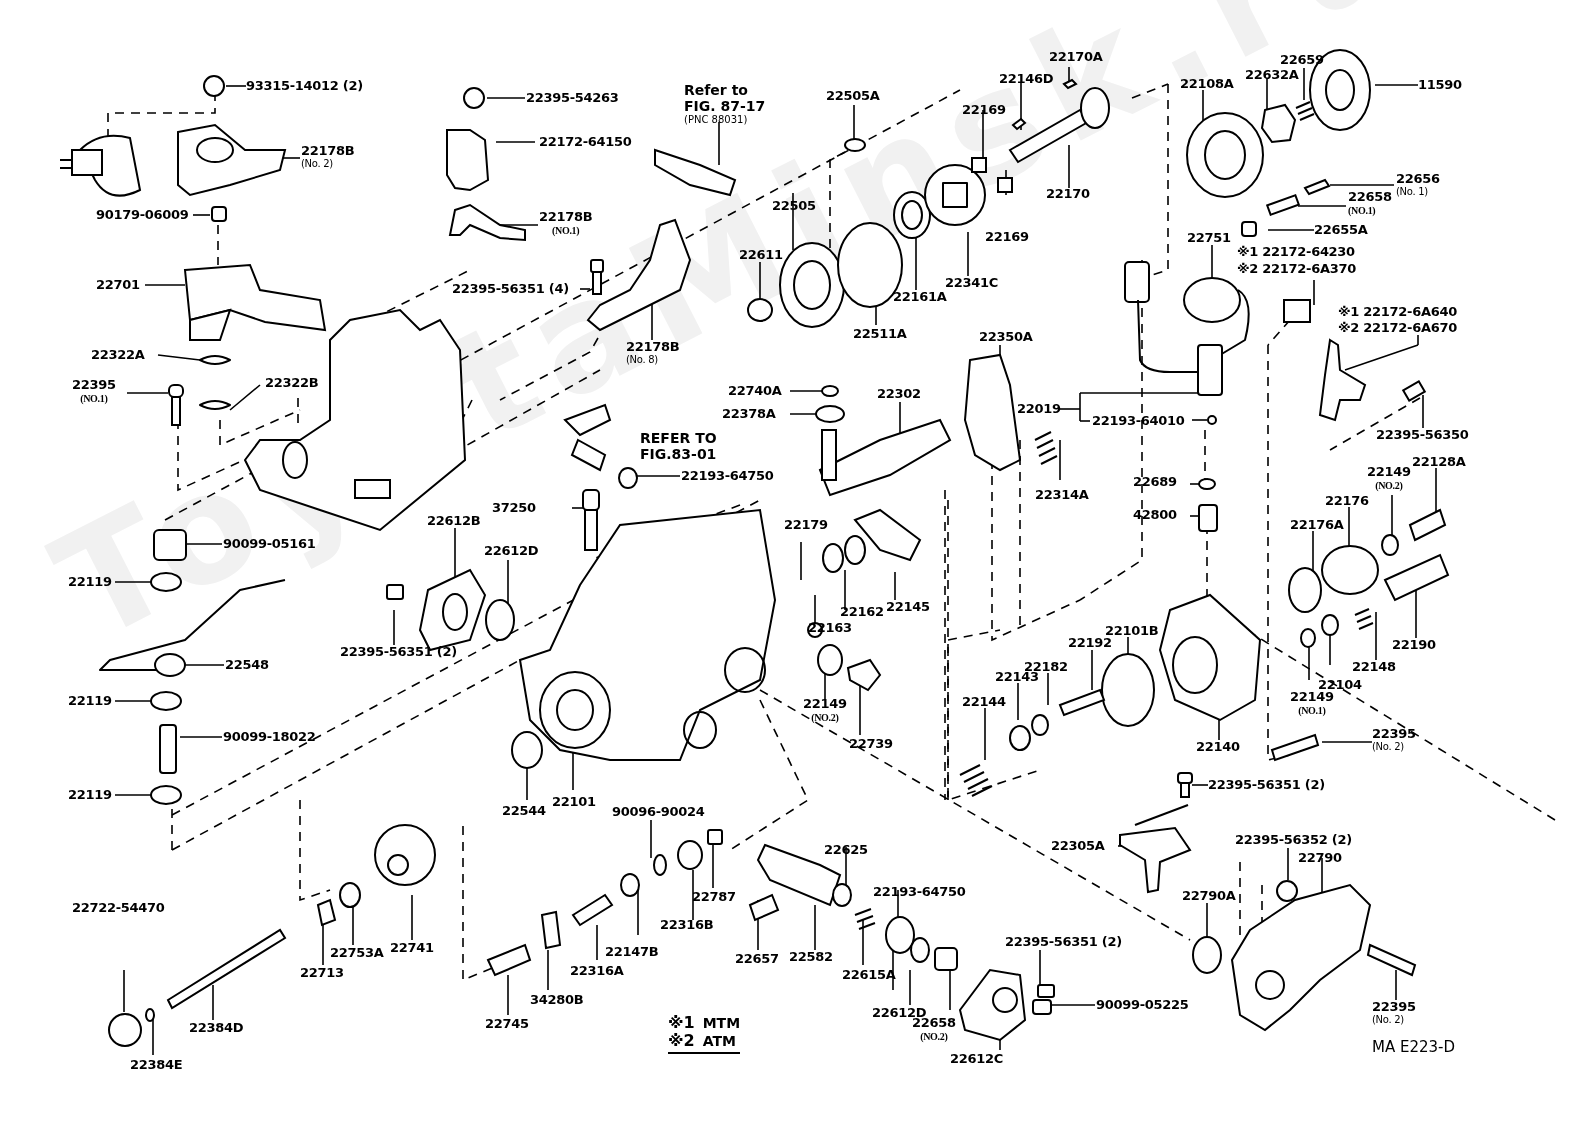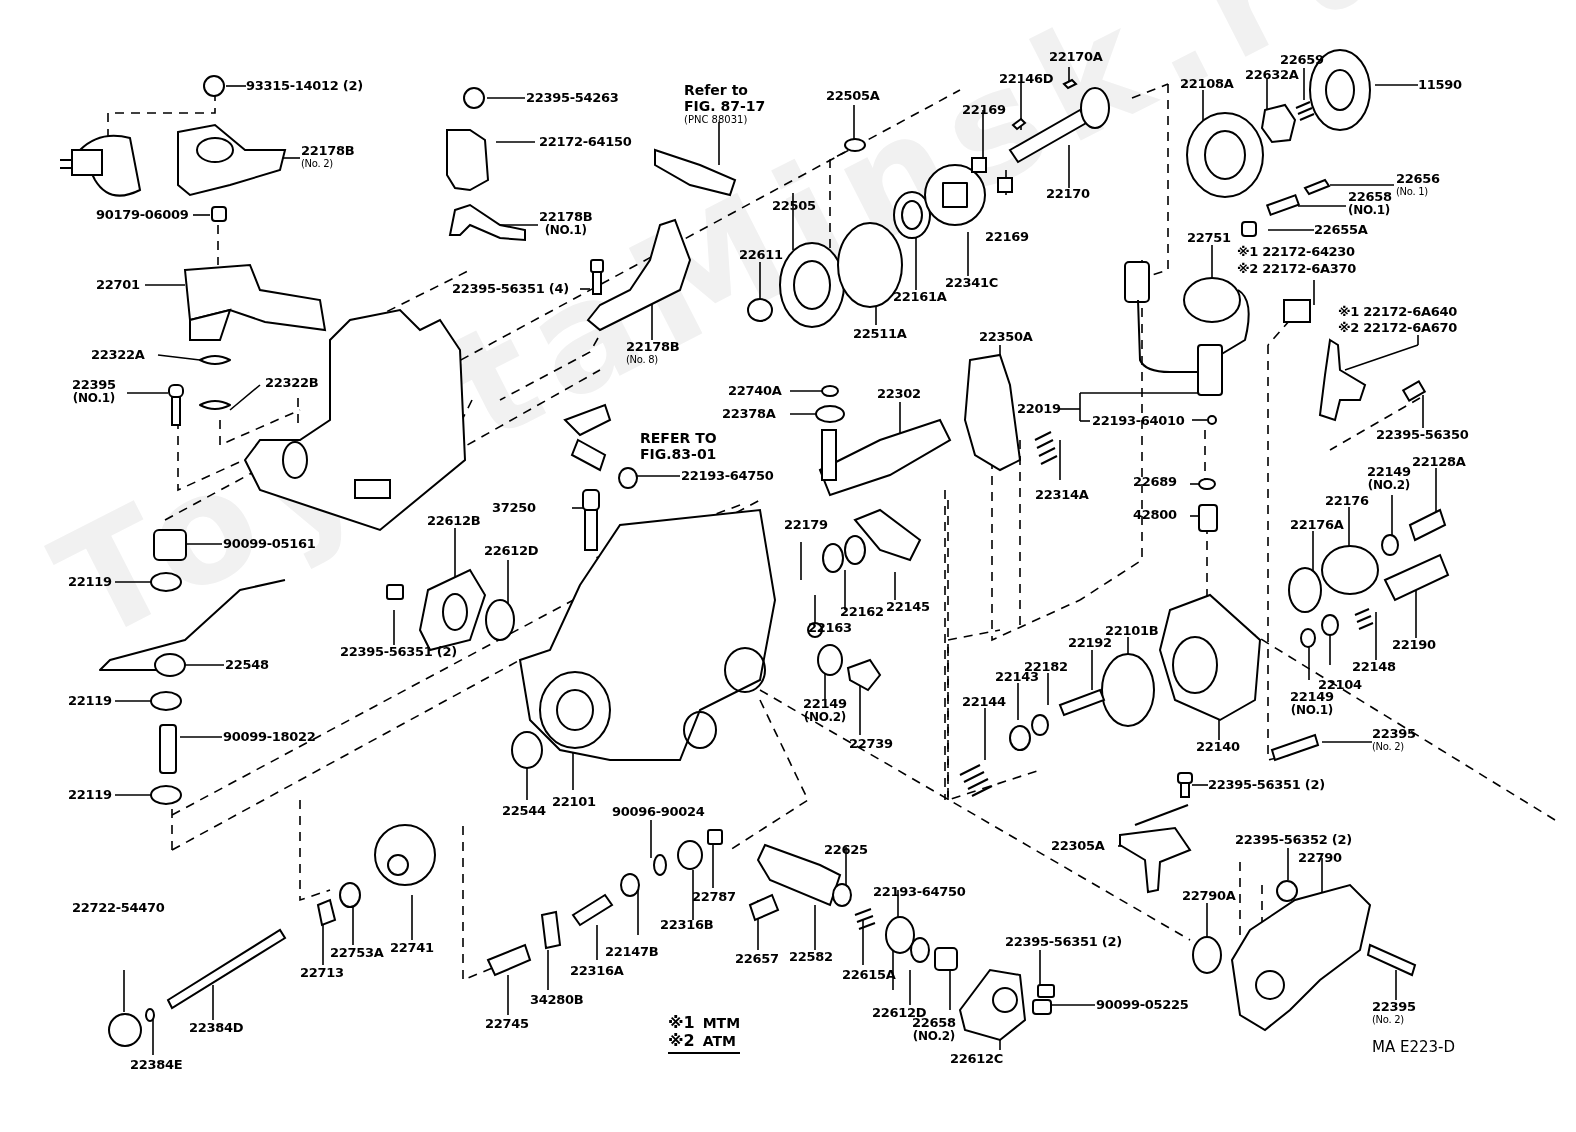--- a/index.html
+++ b/index.html
@@ -6,21 +6,21 @@
   body { width: 1576px; height: 1132px; position: relative; overflow: hidden;
          font-family: "DejaVu Sans", sans-serif; color: #000; }
   #stage { position: absolute; left: 0; top: 0; width: 1576px; height: 1132px; }
   .wm { position: absolute; left: 30px; top: 520px; width: 1700px;
         font: bold 150px "DejaVu Sans", sans-serif; color: #f1f1f1;
         transform: rotate(-27deg); transform-origin: 0 0; letter-spacing: 14px;
         white-space: nowrap; pointer-events: none; }
   .lbl { position: absolute; font: bold 13px "DejaVu Sans", sans-serif;
          white-space: nowrap; line-height: 14px; letter-spacing: -0.3px; }
   .lbl .sub { display: block; font-weight: normal; font-size: 10px; line-height: 11px; }
-  .lbl .sub.big { font-weight: bold; font-size: 12px; line-height: 13px; }
+  .lbl .sub.big { font-weight: bold; font-size: 10px; line-height: 13px; font-family: Liberation Serif, serif; }
   .refer { position: absolute; font: bold 14px "DejaVu Sans", sans-serif; line-height: 16px; }
   .refer .sm { font-size: 10px; font-weight: normal; display: block; line-height: 11px; }
   .legend { position: absolute; left: 668px; top: 1014px; font: bold 14px "DejaVu Sans", sans-serif;
             line-height: 18px; border-bottom: 2px solid #000; padding-bottom: 2px; }
   .legend span.mk { font-size: 16px; margin-right: 8px; }
   .code { position: absolute; left: 1372px; top: 1038px; font: 15px "DejaVu Sans", sans-serif; }
   svg .p { fill: none; stroke: #000; stroke-width: 2; stroke-linejoin: round; }
   svg .w { fill: #fff; stroke: #000; stroke-width: 2; }
   svg .d { fill: none; stroke: #000; stroke-width: 1.6; stroke-dasharray: 9 7; }
   svg .l { fill: none; stroke: #000; stroke-width: 1.6; }

